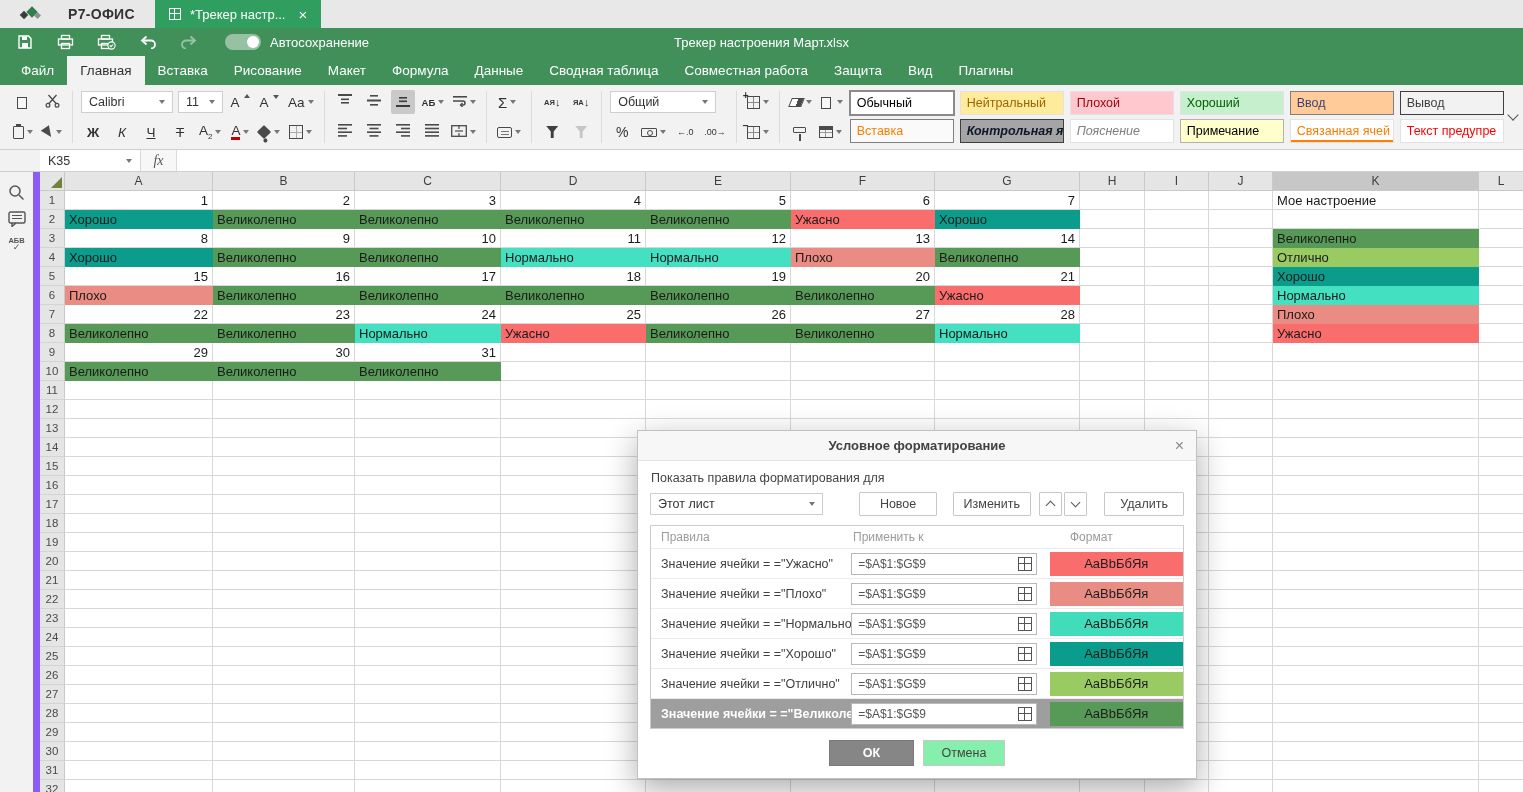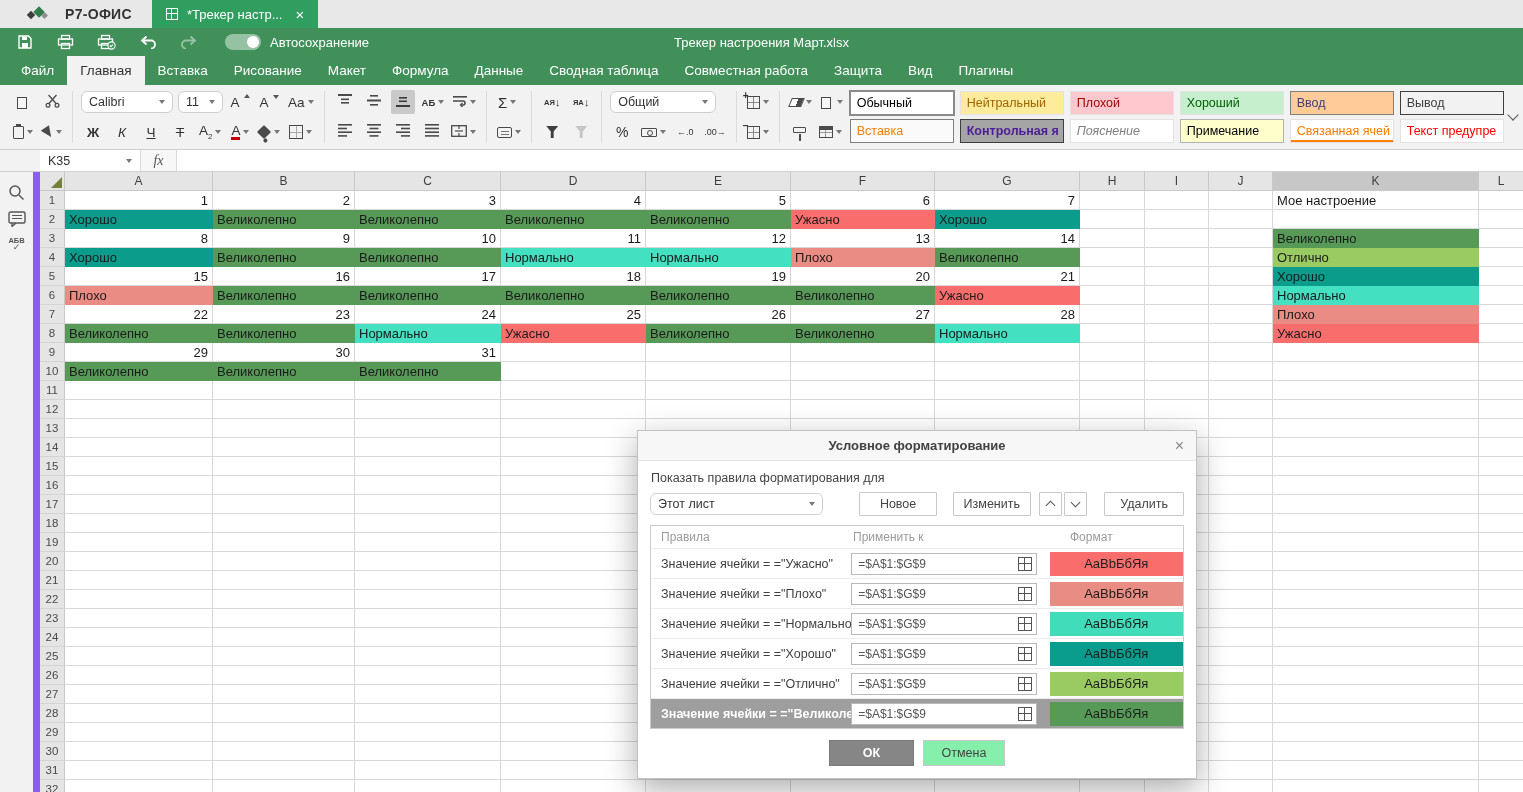--- a/index.html
+++ b/index.html
@@ -3,21 +3,21 @@
 <meta charset="utf-8">
 <style>
 *{box-sizing:border-box;margin:0;padding:0}
 html,body{width:1523px;height:792px;overflow:hidden}
 body{font-family:"Liberation Sans","DejaVu Sans",sans-serif;background:#fff}
 :root{--green:#41905a;--tabgreen:#2f9e5f;--ribbon:#f2f2f2;--gridline:#d8d8d8;--hdr:#e5e5e5;--hdrsel:#c7c7c7}
 .app{position:relative;width:1523px;height:792px;overflow:hidden}
 
 
 .tabbar{height:28px;background:#e8e8e8;display:flex;align-items:stretch}
-.brand{display:flex;align-items:center;gap:15px;padding:0 20px 0 28px}
+.brand{display:flex;align-items:center;gap:25px;padding:0 20px 0 21px}
 .dlogo{position:relative;width:22px;height:16px}
 .dlogo i{position:absolute;width:8px;height:8px;transform:rotate(45deg)}
 .dlogo .d1{left:0;top:6px;background:#3c3c3c;width:6px;height:6px}
 .dlogo .d2{left:7px;top:2px;background:#2f7d4b}
 .dlogo .d3{left:14px;top:7px;background:#8f8f8f;width:5px;height:5px}
 .brand-name{font-weight:bold;font-size:14px;color:#333;letter-spacing:.3px}
 .doctab{display:flex;align-items:center;gap:9px;background:var(--tabgreen);color:#fff;padding:0 14px;font-size:13px}
 .gridglyph{width:12px;height:12px;border:1px solid #fff;background:
  linear-gradient(#fff,#fff) 50% 0/1px 100% no-repeat,
  linear-gradient(#fff,#fff) 0 40%/100% 1px no-repeat}
@@ -41,21 +41,21 @@
 
 .ribbon{height:65px;background:var(--ribbon);border-bottom:1px solid #cfcfcf;display:flex;align-items:center;padding:0 6px}
 .rgroup{display:flex;flex-direction:column;gap:6px;justify-content:center;padding:0 5px}
 .rrow{display:flex;align-items:center;gap:5px;height:24px}
 .divider{width:1px;height:52px;background:#dcdcdc;margin:0 3px;flex:none}
 .ribtn{min-width:24px;height:24px;display:flex;align-items:center;justify-content:center;color:#3d3d3d;font-size:13.5px;gap:3px;padding:0 2px;white-space:nowrap}
 .ribtn.sel{background:#c9c9c9;border-radius:2px}
 .chev{width:0;height:0;border-left:3.5px solid transparent;border-right:3.5px solid transparent;border-top:4px solid #777;flex:none}
 .tri-up{width:0;height:0;border-left:3px solid transparent;border-right:3px solid transparent;border-bottom:4px solid #555;margin-left:1px;align-self:flex-start;margin-top:4px}
 .tri-dn{width:0;height:0;border-left:3px solid transparent;border-right:3px solid transparent;border-top:4px solid #555;margin-left:1px;align-self:flex-start;margin-top:5px}
-.combo{background:#fff;border:1px solid #cfcfcf;height:22px;display:flex;align-items:center;padding:0 7px;font-size:12.5px;color:#333;justify-content:space-between;border-radius:6px}
+.combo{background:#fff;border:1px solid #cfcfcf;height:22px;display:flex;align-items:center;padding:0 7px;font-size:12.5px;color:#333;justify-content:space-between;border-radius:0}
 .g{font-size:13.5px;color:#333}
 .bold{font-weight:bold}.ital{font-style:italic}.unde{text-decoration:underline}.strk{text-decoration:line-through}
 .redbar{border-bottom:3px solid #c00000;line-height:13px}
 .sub2{font-size:8px;vertical-align:sub}
 
 .ic-copy{position:relative;width:10px;height:12px;border:1.4px solid #4a4a4a;background:#f7f7f7;margin:2px 3px 0 0}
 .ic-copy::before{content:"";position:absolute;left:2.5px;top:-4.5px;width:10px;height:12px;border:1.4px solid #4a4a4a;background:#f2f2f2;z-index:-1}
 .ic-clip{position:relative;width:11px;height:13px;border:1.4px solid #4a4a4a;border-radius:1px}
 .ic-clip::before{content:"";position:absolute;left:2px;top:-3px;width:5px;height:3px;background:#4a4a4a}
 .ic-cursor{width:0;height:0;border-left:5px solid transparent;border-right:5px solid transparent;border-top:11px solid #4a4a4a;transform:rotate(-35deg)}
@@ -498,21 +498,21 @@
       </div>
     </div>
     <div class="styles-gallery">
         <div class="style-item selsty" style="background: rgb(255, 255, 255); color: rgb(0, 0, 0); border-color: rgb(171, 171, 171);">Обычный</div>
         <div class="style-item" style="background: rgb(255, 235, 156); color: rgb(156, 101, 0);">Нейтральный</div>
         <div class="style-item" style="background: rgb(255, 199, 206); color: rgb(156, 0, 6);">Плохой</div>
         <div class="style-item" style="background: rgb(198, 239, 206); color: rgb(0, 97, 0);">Хороший</div>
         <div class="style-item" style="background: rgb(255, 204, 153); color: rgb(63, 63, 118); border-color: rgb(127, 127, 127);">Ввод</div>
         <div class="style-item" style="background: rgb(242, 242, 242); color: rgb(63, 63, 63); border-color: rgb(63, 63, 63);">Вывод</div>
         <div class="style-item" style="background: rgb(250, 250, 250); color: rgb(250, 125, 0); border-color: rgb(127, 127, 127);">Вставка</div>
-        <div class="style-item" style="background: rgb(165, 165, 165); color: #4c1d95; border-color: rgb(63, 63, 63); font-weight: bold;">Контрольная я</div>
+        <div class="style-item" style="background: rgb(165, 165, 165); color: #0f172a; border-color: rgb(63, 63, 63); font-weight: bold; font-style: italic;">Контрольная я</div>
         <div class="style-item" style="background: rgb(255, 255, 255); color: rgb(127, 127, 127); font-style: italic;">Пояснение</div>
         <div class="style-item" style="background: rgb(255, 255, 204); color: rgb(0, 0, 0); border-color: rgb(178, 178, 178);">Примечание</div>
         <div class="style-item" style="background: rgb(255, 255, 255); color: rgb(250, 125, 0); box-shadow: rgb(255, 128, 1) 0px -2px 0px inset;">Связанная ячей</div>
         <div class="style-item" style="background: rgb(255, 255, 255); color: rgb(255, 0, 0);">Текст предупре</div>
       </div>
     <div class="gallery-more">
         <span class="chevbig"></span>
       </div>
   </div>
 

